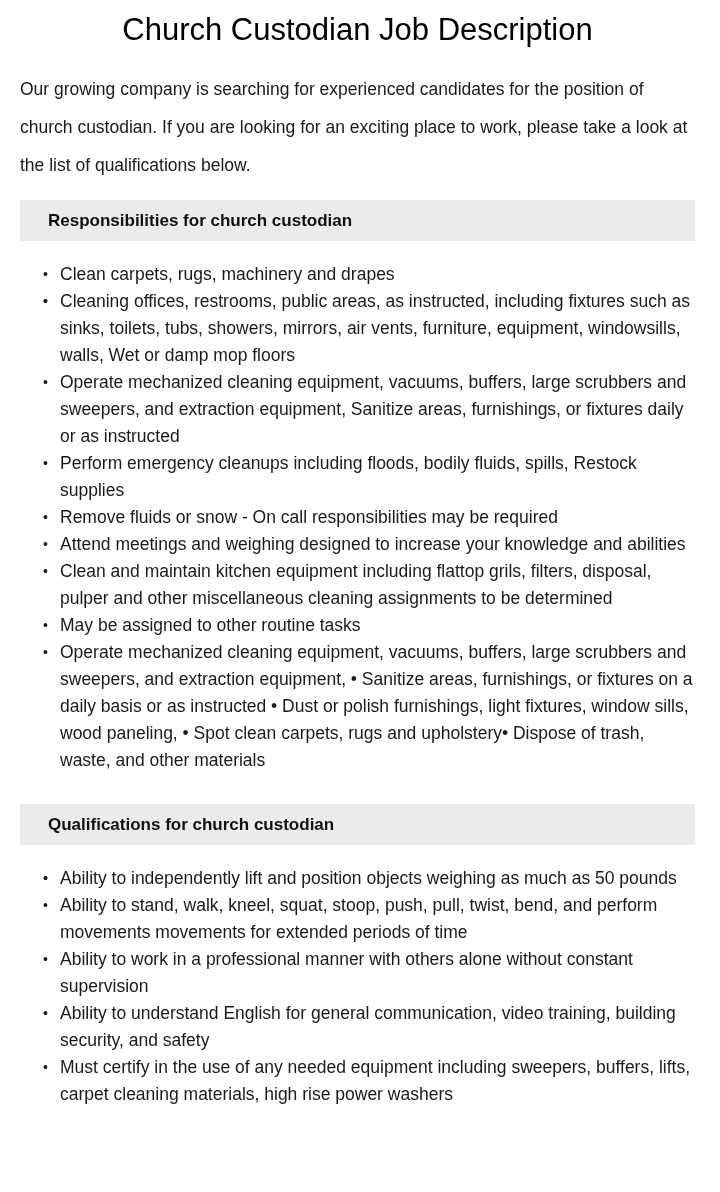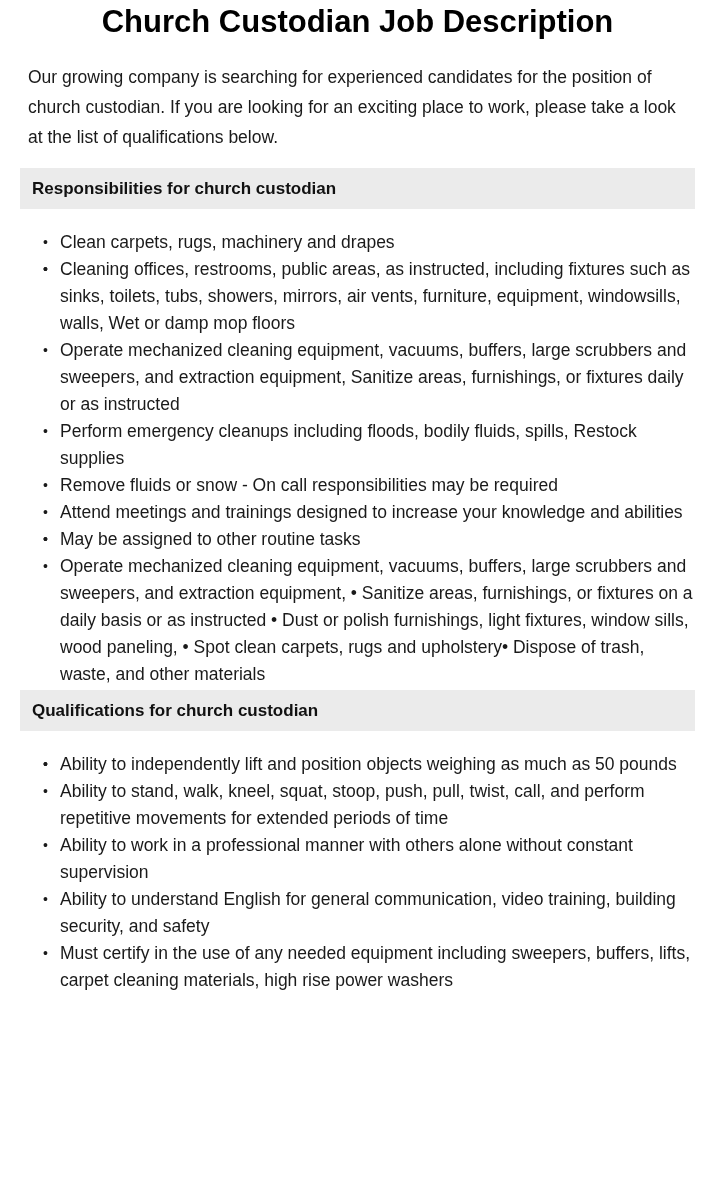--- a/index.html
+++ b/index.html
@@ -12,47 +12,47 @@
       height: 1192px;
       overflow: hidden;
       font-family: "Liberation Sans", "DejaVu Sans", sans-serif;
       color: #1a1a1a;
     }
     .page {
       padding: 0 25px 0 20px;
     }
     h1 {
       margin: 0;
-      padding-top: 2px;
+      padding-top: 10px;
       text-align: center;
       font-size: 31px;
-      font-weight: bold;
+      font-weight: normal;
       line-height: 40px;
       color: #000;
       letter-spacing: 0px;
     }
     .intro {
-      margin: 20px 0 0 8px;
+      margin: 20px 0 0 0;
       font-size: 17.5px;
-      line-height: 30px;
+      line-height: 38px;
       color: #1a1a1a;
     }
     .section-header {
       margin-top: 16px;
       background: #ebebeb;
       height: 41px;
-      padding: 0 12px;
+      padding: 0 28px;
       display: flex;
       align-items: center;
       font-size: 17px;
       font-weight: bold;
       color: #111;
     }
     .section-header.resp { margin-top: 16px; }
-    .section-header.qual { margin-top: 2px; }
+    .section-header.qual { margin-top: 30px; }
     ul.items {
       margin: 20px 0 0 0;
       padding: 0 0 0 40px;
       list-style: none;
     }
     ul.items li {
       position: relative;
       font-size: 17.5px;
       line-height: 27px;
       color: #1a1a1a;
@@ -74,28 +74,28 @@
   <p class="intro">Our growing company is searching for experienced candidates for the position of church custodian. If you are looking for an exciting place to work, please take a look at the list of qualifications below.</p>
 
   <div class="section-header resp">Responsibilities for church custodian</div>
   <ul class="items">
     <li><span class="bullet">•</span><span>Clean carpets, rugs, machinery and drapes</span></li>
     <li><span class="bullet">•</span></li>
     <li><span class="bullet">•</span><span>Cleaning offices, restrooms, public areas, as instructed, including fixtures such as sinks, toilets, tubs, showers, mirrors, air vents, furniture, equipment, windowsills, walls, Wet or damp mop floors</span></li>
     <li><span class="bullet">•</span><span>Operate mechanized cleaning equipment, vacuums, buffers, large scrubbers and sweepers, and extraction equipment, Sanitize areas, furnishings, or fixtures daily or as instructed</span></li>
     <li><span class="bullet">•</span><span>Perform emergency cleanups including floods, bodily fluids, spills, Restock supplies</span></li>
     <li><span class="bullet">•</span><span>Remove fluids or snow - On call responsibilities may be required</span></li>
-    <li><span class="bullet">•</span><span>Attend meetings and trainings designed to increase your knowledge and abilities</span></li>
-    <li><span class="bullet">•</span></li>
+    <li><span class="bullet">•</span><span>Attend meetings and weighing designed to increase your knowledge and abilities</span></li>
+    <li><span class="bullet">•</span><span>Clean and maintain kitchen equipment including flattop grils, filters, disposal, pulper and other miscellaneous cleaning assignments to be determined</span></li>
     <li><span class="bullet">•</span><span>May be assigned to other routine tasks</span></li>
     <li><span class="bullet">•</span><span>Operate mechanized cleaning equipment, vacuums, buffers, large scrubbers and sweepers, and extraction equipment, • Sanitize areas, furnishings, or fixtures on a daily basis or as instructed • Dust or polish furnishings, light fixtures, window sills, wood paneling, • Spot clean carpets, rugs and upholstery• Dispose of trash, waste, and other materials</span></li>
   </ul>
 
   <div class="section-header qual">Qualifications for church custodian</div>
   <ul class="items">
     <li><span class="bullet">•</span></li>
     <li><span class="bullet">•</span><span>Ability to independently lift and position objects weighing as much as 50 pounds</span></li>
-    <li><span class="bullet">•</span><span>Ability to stand, walk, kneel, squat, stoop, push, pull, twist, call, and perform repetitive movements for extended periods of time</span></li>
+    <li><span class="bullet">•</span><span>Ability to stand, walk, kneel, squat, stoop, push, pull, twist, bend, and perform movements movements for extended periods of time</span></li>
     <li><span class="bullet">•</span><span>Ability to work in a professional manner with others alone without constant supervision</span></li>
     <li><span class="bullet">•</span><span>Ability to understand English for general communication, video training, building security, and safety</span></li>
     <li><span class="bullet">•</span><span>Must certify in the use of any needed equipment including sweepers, buffers, lifts, carpet cleaning materials, high rise power washers</span></li>
   </ul>
 </div>
 
 </body></html>

